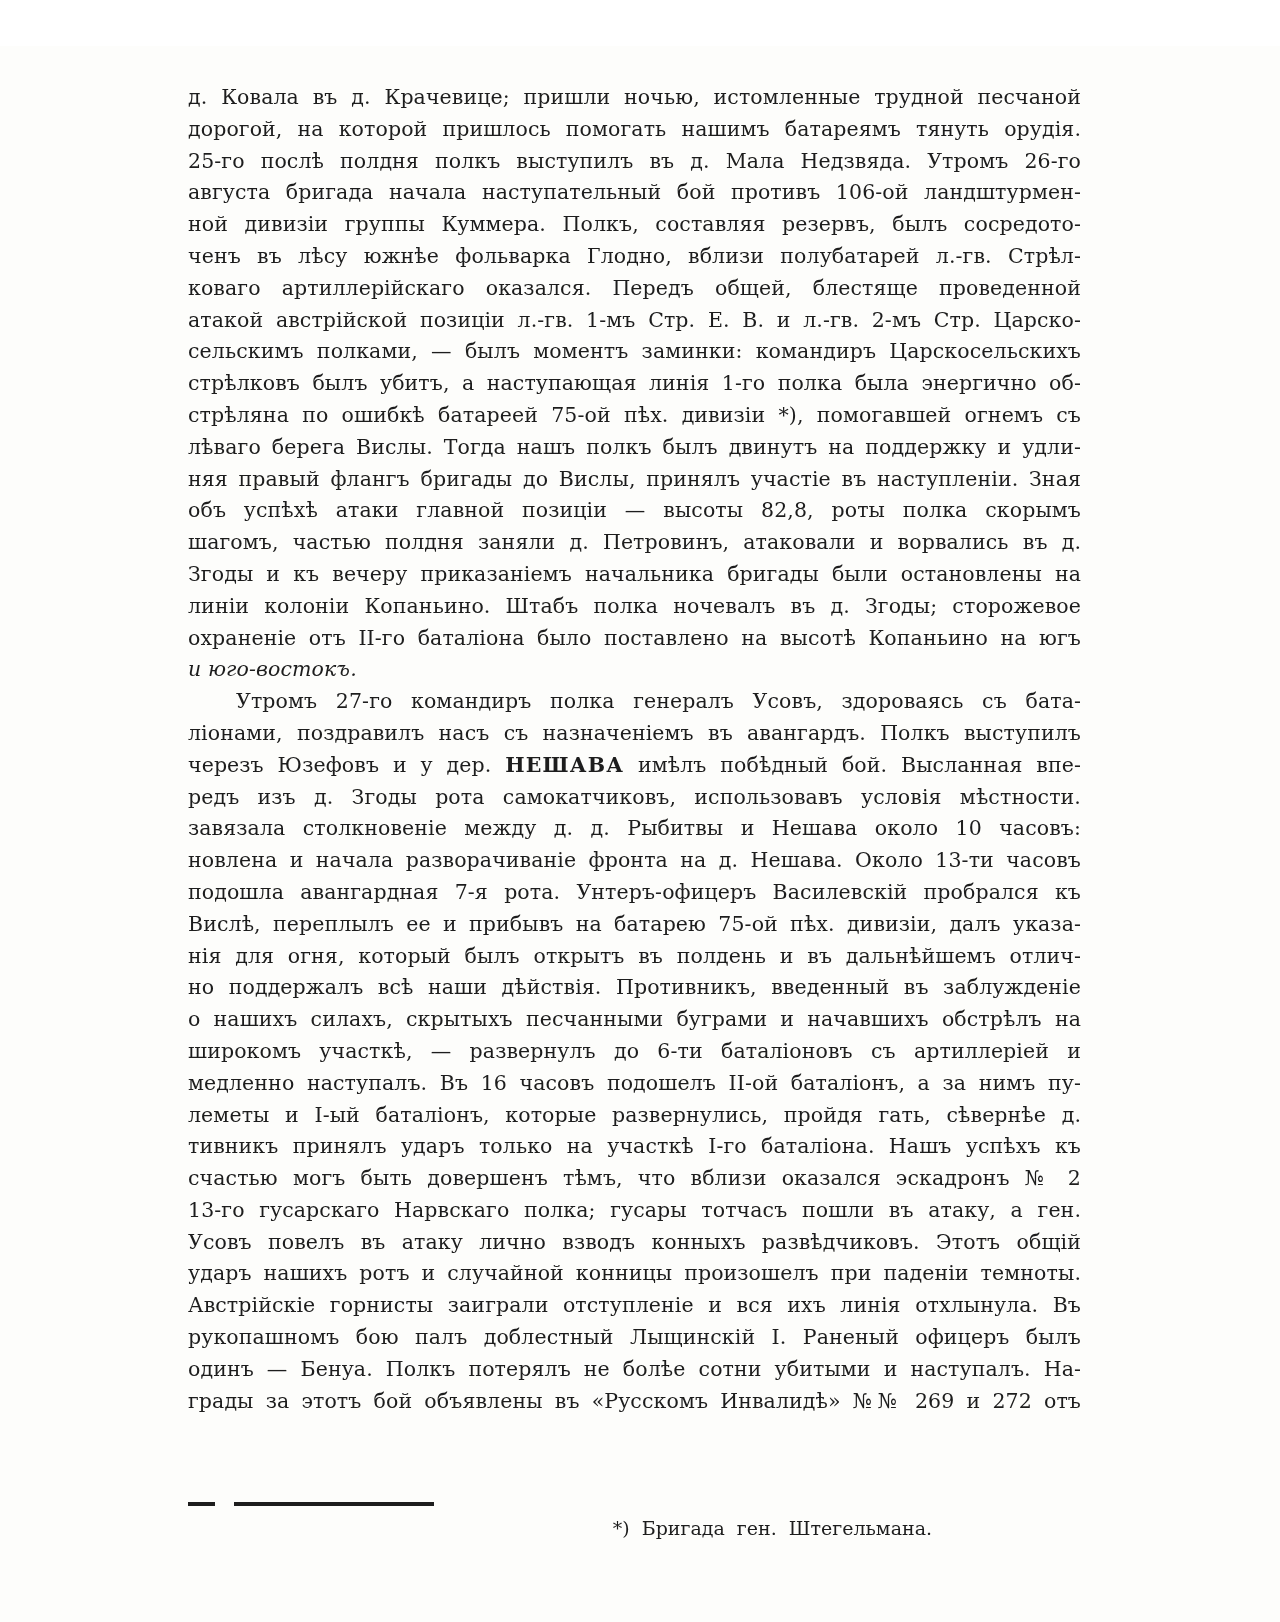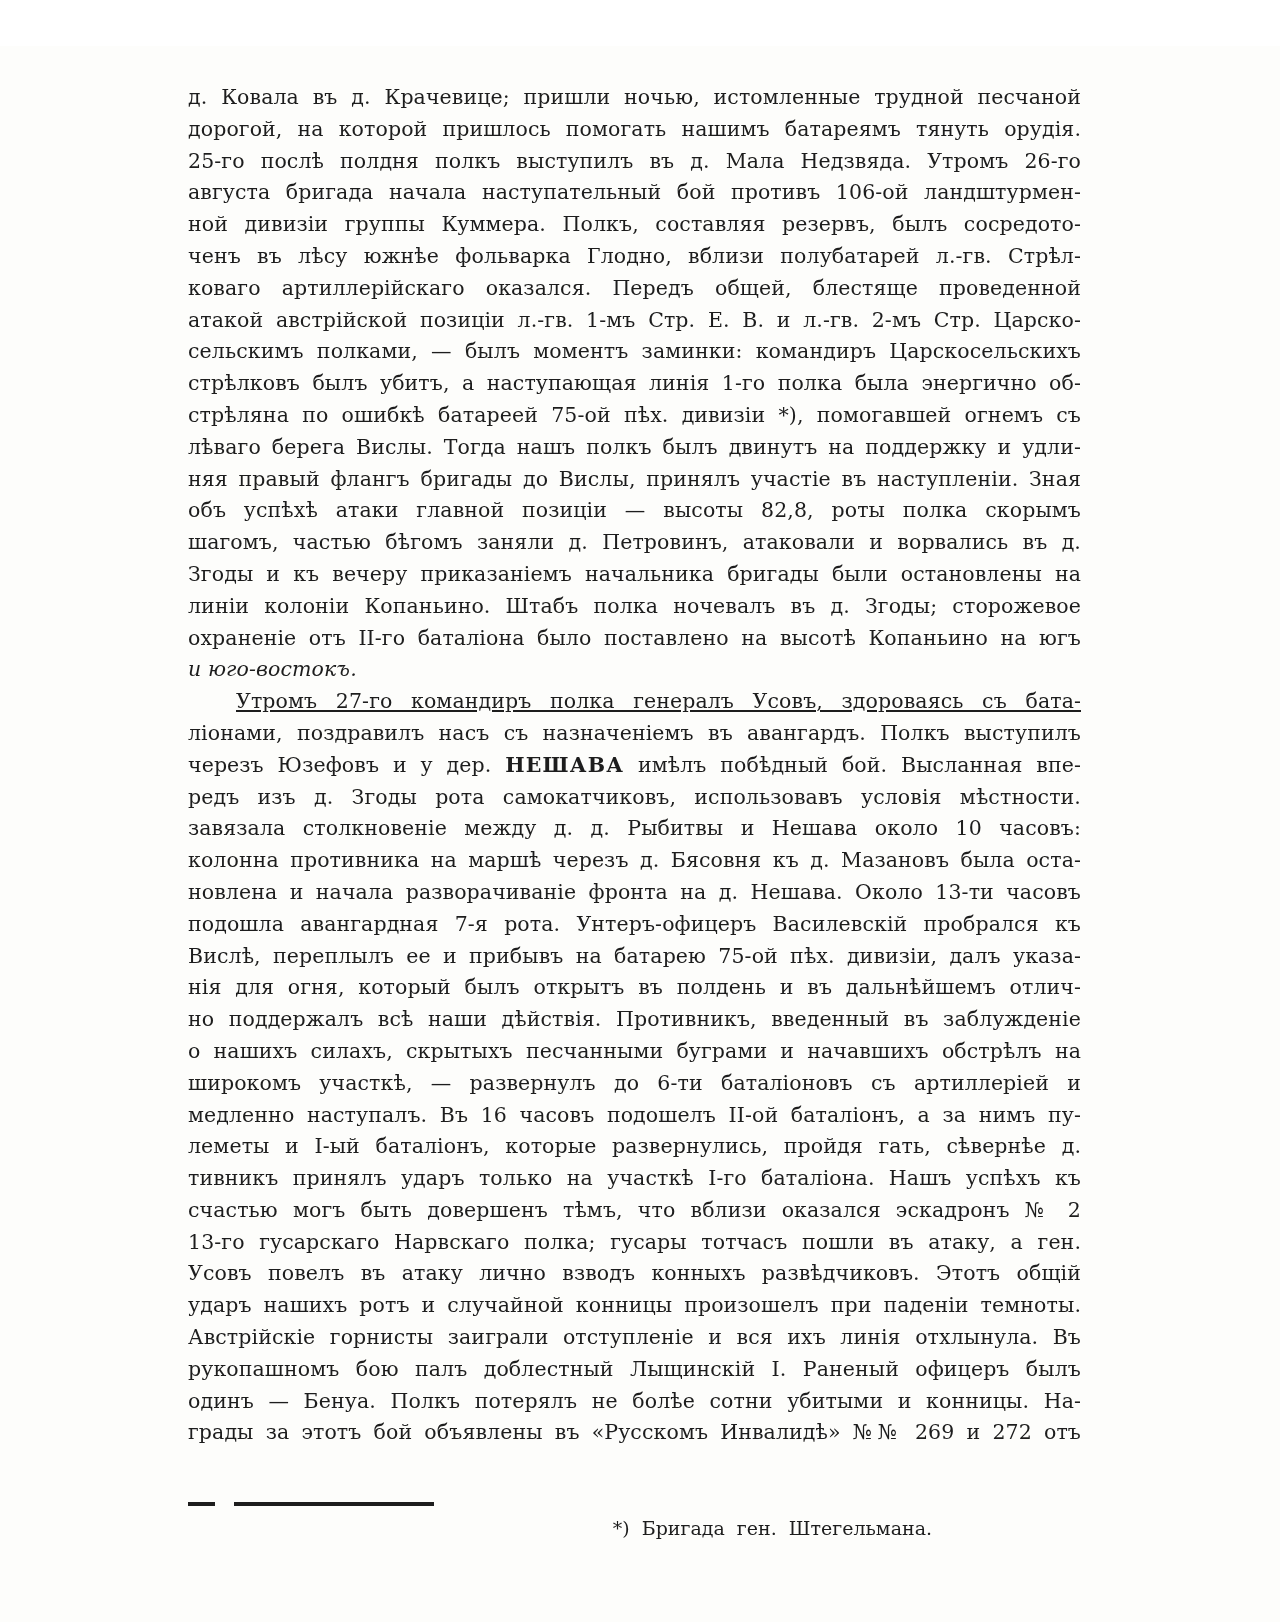--- a/index.html
+++ b/index.html
@@ -33,21 +33,20 @@
     text-justify: inter-word;
     letter-spacing: 0.1px;
   }
   .line.short {
     text-align: left;
     text-align-last: left;
     font-style: italic;
   }
   .para.indent .line:first-child {
     text-indent: 48px;
-    text-decoration: underline;
   }
   .bold {
     font-weight: bold;
     letter-spacing: 1.2px;
   }
   .footnote-rule {
     position: absolute;
     left: 188px;
     top: 1456px;
     height: 4px;
@@ -84,50 +83,49 @@
         <div class="line">ной дивизіи группы Куммера. Полкъ, составляя резервъ, былъ сосредото-</div>
         <div class="line">ченъ въ лѣсу южнѣе фольварка Глодно, вблизи полубатарей л.-гв. Стрѣл-</div>
         <div class="line">коваго артиллерійскаго оказался. Передъ общей, блестяще проведенной</div>
         <div class="line">атакой австрійской позиціи л.-гв. 1-мъ Стр. Е. В. и л.-гв. 2-мъ Стр. Царско-</div>
         <div class="line">сельскимъ полками, — былъ моментъ заминки: командиръ Царскосельскихъ</div>
         <div class="line">стрѣлковъ былъ убитъ, а наступающая линія 1-го полка была энергично об-</div>
         <div class="line">стрѣляна по ошибкѣ батареей 75-ой пѣх. дивизіи *), помогавшей огнемъ съ</div>
         <div class="line">лѣваго берега Вислы. Тогда нашъ полкъ былъ двинутъ на поддержку и удли-</div>
         <div class="line">няя правый флангъ бригады до Вислы, принялъ участіе въ наступленіи. Зная</div>
         <div class="line">объ успѣхѣ атаки главной позиціи — высоты 82,8, роты полка скорымъ</div>
-        <div class="line">шагомъ, частью бѣгомъ заняли д. Петровинъ, атаковали и ворвались въ д.</div>
+        <div class="line">шагомъ, частью полдня заняли д. Петровинъ, атаковали и ворвались въ д.</div>
         <div class="line">Згоды и къ вечеру приказаніемъ начальника бригады были остановлены на</div>
         <div class="line">линіи колоніи Копаньино. Штабъ полка ночевалъ въ д. Згоды; сторожевое</div>
         <div class="line">охраненіе отъ II-го баталіона было поставлено на высотѣ Копаньино на югъ</div>
         <div class="line short">и юго-востокъ.</div>
       </div>
       <div class="para indent">
         <div class="line">Утромъ 27-го командиръ полка генералъ Усовъ, здороваясь съ бата-</div>
         <div class="line">ліонами, поздравилъ насъ съ назначеніемъ въ авангардъ. Полкъ выступилъ</div>
         <div class="line"><span class="">черезъ Юзефовъ и у дер. </span><span class="bold">НЕШАВА</span><span class=""> имѣлъ побѣдный бой. Высланная впе-</span></div>
         <div class="line">редъ изъ д. Згоды рота самокатчиковъ, использовавъ условія мѣстности.</div>
         <div class="line">завязала столкновеніе между д. д. Рыбитвы и Нешава около 10 часовъ:</div>
-        <div class="line">колонна противника на маршѣ черезъ д. Бясовня къ д. Мазановъ была оста-</div>
         <div class="line">новлена и начала разворачиваніе фронта на д. Нешава. Около 13-ти часовъ</div>
         <div class="line">подошла авангардная 7-я рота. Унтеръ-офицеръ Василевскій пробрался къ</div>
         <div class="line">Вислѣ, переплылъ ее и прибывъ на батарею 75-ой пѣх. дивизіи, далъ указа-</div>
         <div class="line">нія для огня, который былъ открытъ въ полдень и въ дальнѣйшемъ отлич-</div>
         <div class="line">но поддержалъ всѣ наши дѣйствія. Противникъ, введенный въ заблужденіе</div>
         <div class="line">о нашихъ силахъ, скрытыхъ песчанными буграми и начавшихъ обстрѣлъ на</div>
         <div class="line">широкомъ участкѣ, — развернулъ до 6-ти баталіоновъ съ артиллеріей и</div>
         <div class="line">медленно наступалъ. Въ 16 часовъ подошелъ II-ой баталіонъ, а за нимъ пу-</div>
         <div class="line">леметы и I-ый баталіонъ, которые развернулись, пройдя гать, сѣвернѣе д.</div>
         <div class="line">тивникъ принялъ ударъ только на участкѣ I-го баталіона. Нашъ успѣхъ къ</div>
         <div class="line">счастью могъ быть довершенъ тѣмъ, что вблизи оказался эскадронъ № 2</div>
         <div class="line">13-го гусарскаго Нарвскаго полка; гусары тотчасъ пошли въ атаку, а ген.</div>
         <div class="line">Усовъ повелъ въ атаку лично взводъ конныхъ развѣдчиковъ. Этотъ общій</div>
         <div class="line">ударъ нашихъ ротъ и случайной конницы произошелъ при паденіи темноты.</div>
         <div class="line">Австрійскіе горнисты заиграли отступленіе и вся ихъ линія отхлынула. Въ</div>
         <div class="line">рукопашномъ бою палъ доблестный Лыщинскій I. Раненый офицеръ былъ</div>
-        <div class="line">одинъ — Бенуа. Полкъ потерялъ не болѣе сотни убитыми и конницы. На-</div>
+        <div class="line">одинъ — Бенуа. Полкъ потерялъ не болѣе сотни убитыми и наступалъ. На-</div>
         <div class="line">грады за этотъ бой объявлены въ «Русскомъ Инвалидѣ» №№ 269 и 272 отъ</div>
       </div>
     </div>
   <div class="footnote-rule">
     <span class="seg seg1"></span><span class="seg seg2"></span>
   </div>
   <div class="footnote">*) Бригада ген. Штегельмана.</div>
 </div>
 
 </body></html>

